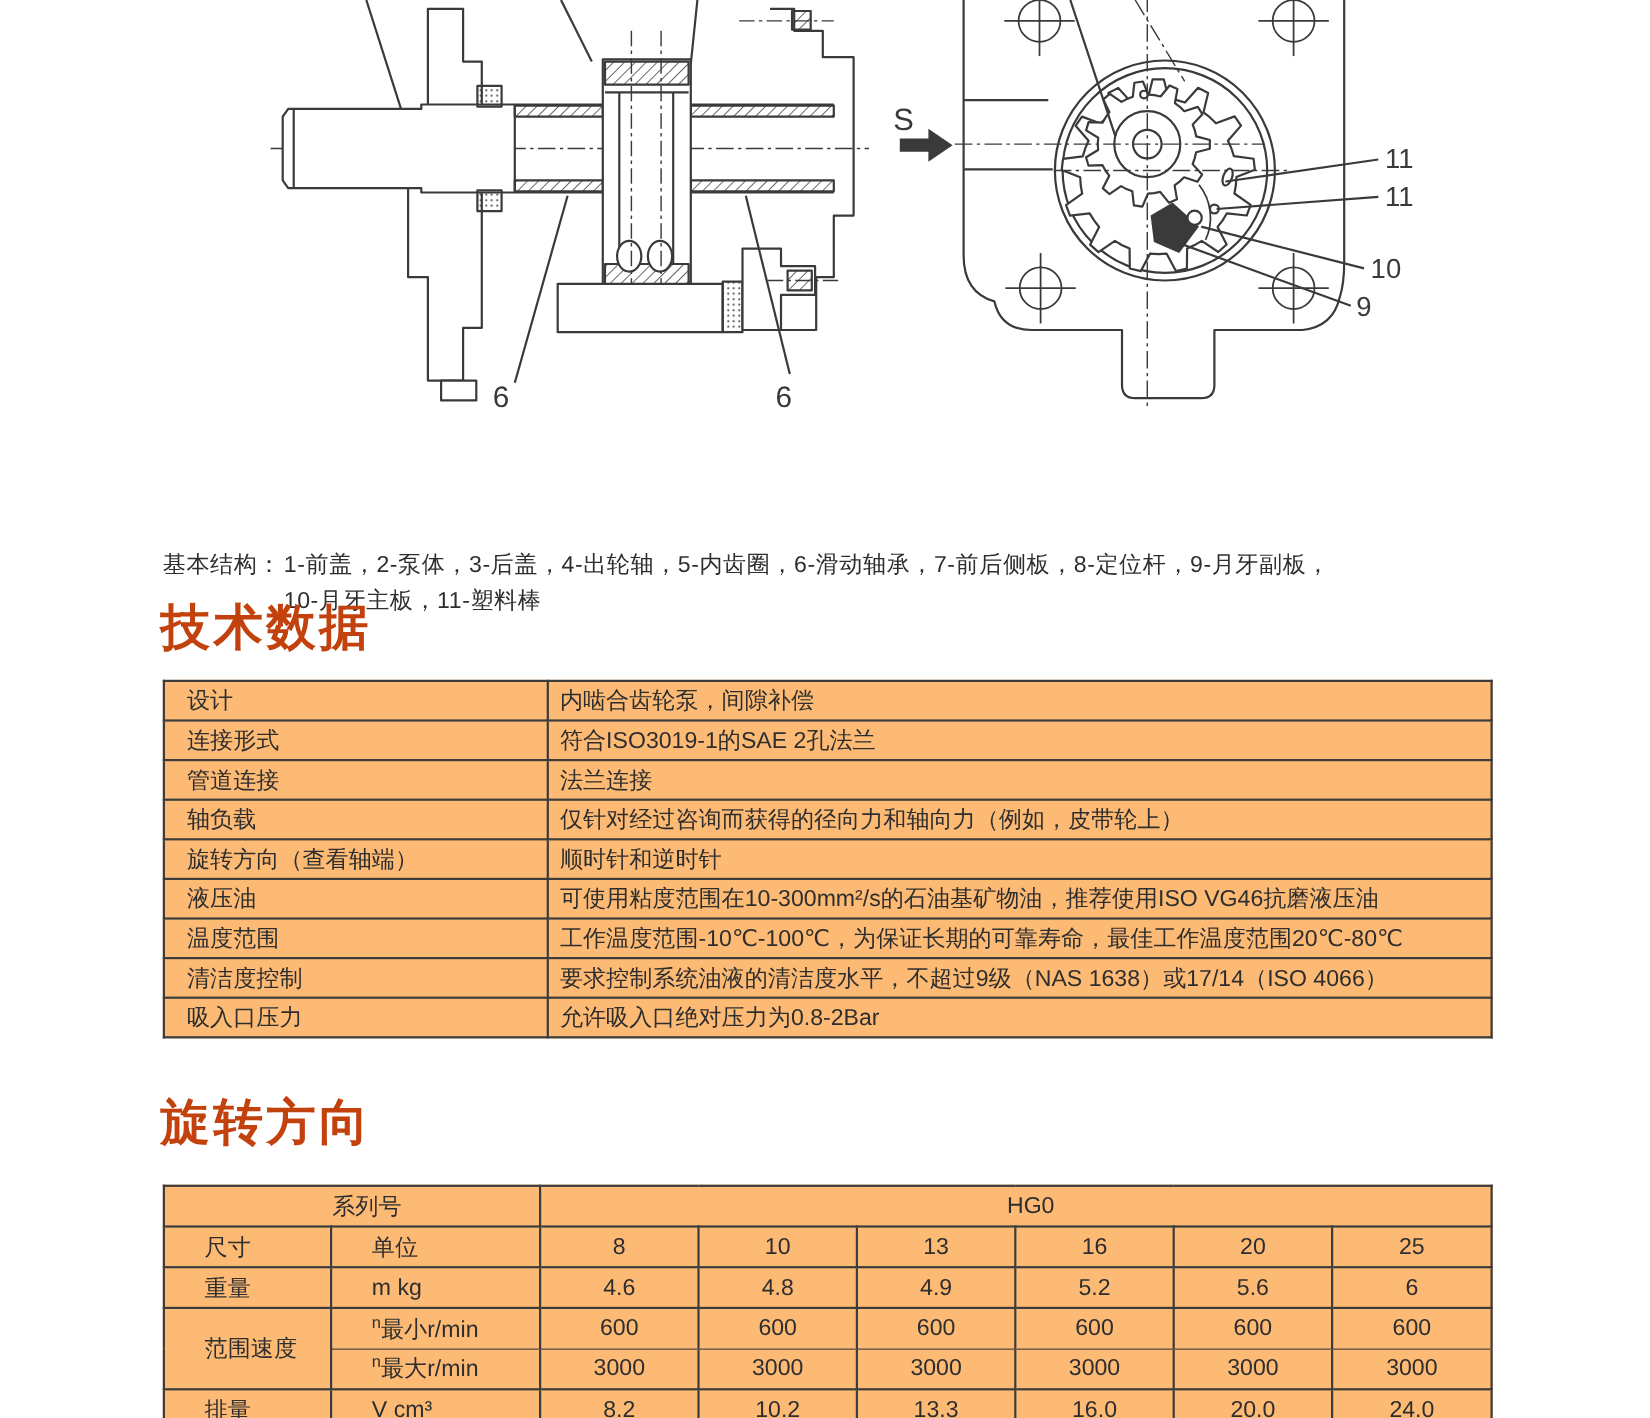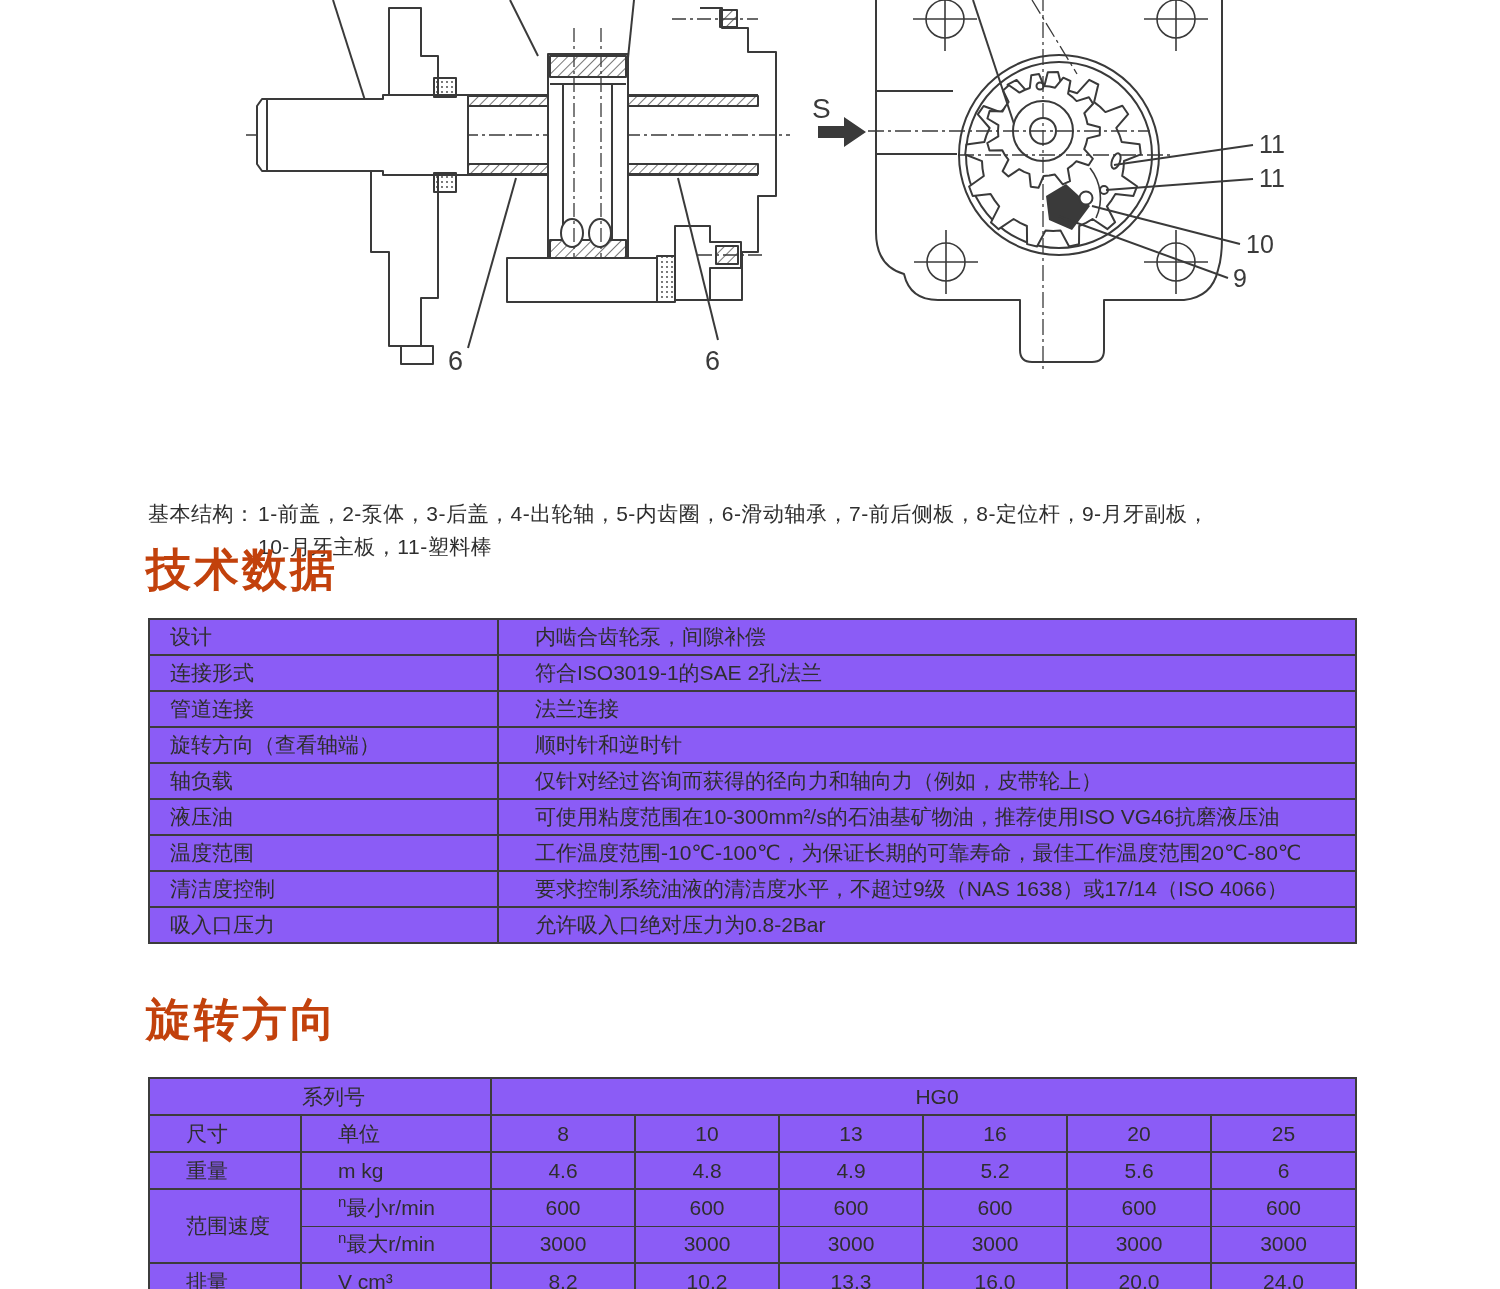--- a/index.html
+++ b/index.html
@@ -9,26 +9,26 @@
   }
   .page{position:absolute;left:0;top:0;width:1500px;height:1289px;background:#fff;}
   #drawings{position:absolute;left:0;top:0;width:1500px;height:385px;}
   .intro-line1{position:absolute;left:148px;top:406px;font-size:21px;letter-spacing:.5px;white-space:nowrap;}
   .intro-block{position:absolute;left:148px;top:464px;display:flex;font-size:21px;line-height:33px;letter-spacing:.5px;margin-top:33px;}
   .intro-label{width:110px;flex:0 0 110px;}
   .intro-body div{white-space:nowrap;}
   .green-heading{position:absolute;left:146px;font-size:45px;font-weight:700;letter-spacing:3px;color:#c2410c;white-space:nowrap;}
   #heading-tech{top:540px;}
   #heading-perf{top:990px;}
-  table{border-collapse:collapse;table-layout:fixed;position:absolute;left:148px;background:#8b5cf6;}
+  table{border-collapse:collapse;table-layout:fixed;position:absolute;left:148px;background:#fdba74;}
   td{border:2px solid #3c3c3c;font-size:21px;color:#2e2e2e;overflow:hidden;white-space:nowrap;}
   #tech-table{top:618px;width:1207px;}
   #tech-table tr{height:36px;}
   #tech-table td.c1{padding-left:20px;}
-  #tech-table td.c2{padding-left:36px;}
+  #tech-table td.c2{padding-left:10px;}
   #perf-table{top:1077px;width:1207px;}
   #perf-table tr{height:37px;}
   #perf-table td{text-align:center;}
   #perf-table td.l{text-align:left;padding-left:36px;}
   #perf-table td.c{text-align:center;padding-left:28px;}
   #perf-table td.thin-b{border-bottom-width:1px;}
   #perf-table td.thin-t{border-top-width:1px;}
   .supn{font-size:15px;vertical-align:super;line-height:0;}
   svg text{fill:#3a3a3a;font-family:"Liberation Sans","DejaVu Sans",sans-serif;}
 </style>
@@ -178,26 +178,26 @@
         </tr>
     <tr>
           <td class="c1">连接形式</td>
           <td class="c2">符合ISO3019-1的SAE 2孔法兰</td>
         </tr>
     <tr>
           <td class="c1">管道连接</td>
           <td class="c2">法兰连接</td>
         </tr>
     <tr>
+          <td class="c1">轴负载</td>
+          <td class="c2">仅针对经过咨询而获得的径向力和轴向力（例如，皮带轮上）</td>
+        </tr>
+    <tr>
           <td class="c1">旋转方向（查看轴端）</td>
           <td class="c2">顺时针和逆时针</td>
-        </tr>
-    <tr>
-          <td class="c1">轴负载</td>
-          <td class="c2">仅针对经过咨询而获得的径向力和轴向力（例如，皮带轮上）</td>
         </tr>
     <tr>
           <td class="c1">液压油</td>
           <td class="c2">可使用粘度范围在10-300mm²/s的石油基矿物油，推荐使用ISO VG46抗磨液压油</td>
         </tr>
     <tr>
           <td class="c1">温度范围</td>
           <td class="c2">工作温度范围-10℃-100℃，为保证长期的可靠寿命，最佳工作温度范围20℃-80℃</td>
         </tr>
     <tr>

